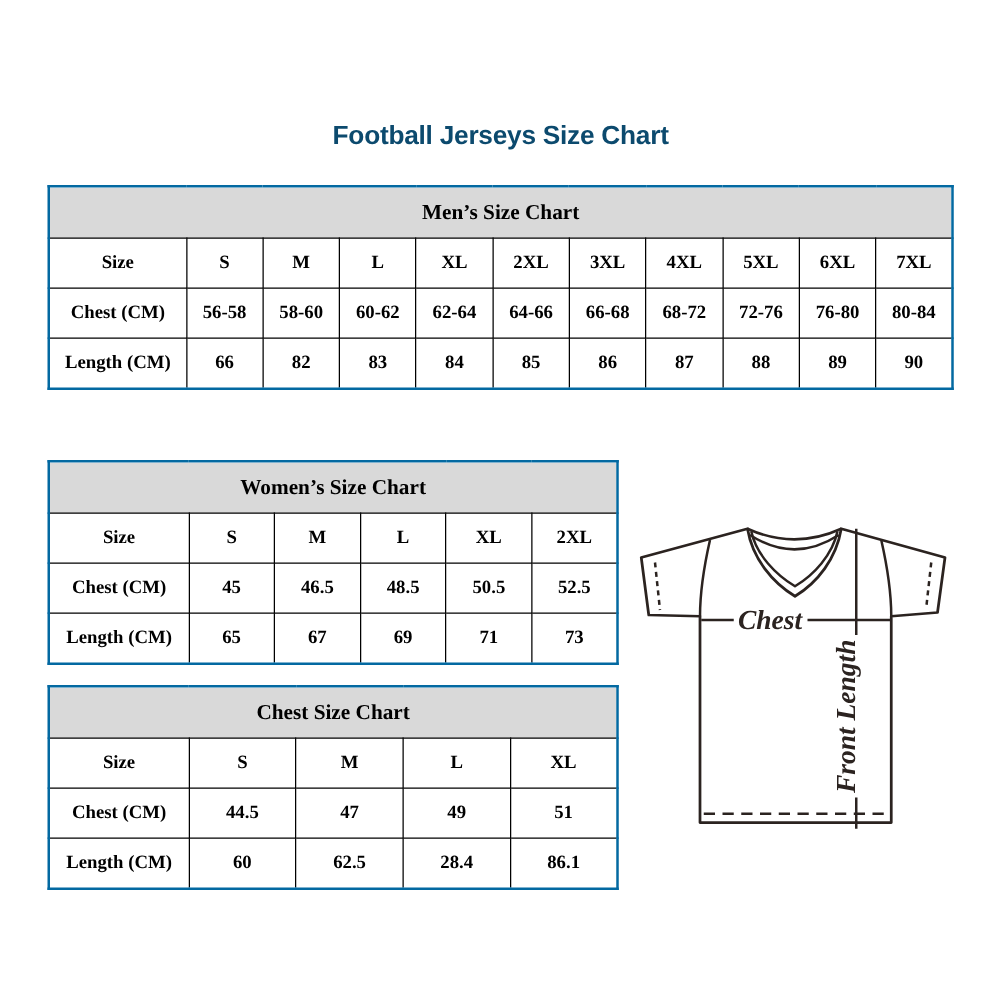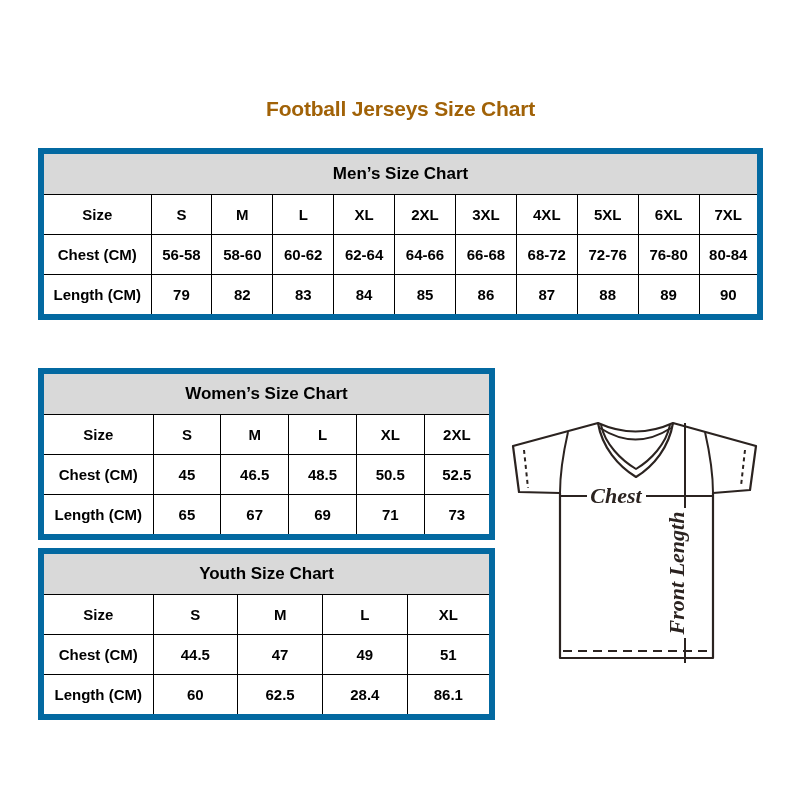--- a/index.html
+++ b/index.html
@@ -1,27 +1,27 @@
 <!DOCTYPE html>
 <html><head>
 <meta charset="utf-8">
 <style>
   html,body { margin:0; padding:0; background:#ffffff; }
   body { width:800px; height:800px; font-family:"Liberation Sans", sans-serif; }
   .page { position:relative; width:800px; height:800px; background:#ffffff; overflow:hidden; }
 
   .title {
     position:absolute; left:38px; top:97px; width:725px; margin:0;
-    text-align:center; font-size:21px; font-weight:bold; color:#a16207;
+    text-align:center; font-size:21px; font-weight:bold; color:#0c4a6e;
     letter-spacing:-0.2px;
   }
 
   table.size-table {
     position:absolute; border-collapse:collapse; table-layout:fixed;
-    border:6px solid #0369a1; background:#fff;
+    border:2px solid #0369a1; background:#fff;font-family:Liberation Serif, serif;
   }
   .size-table th, .size-table td {
     border:1.5px solid #000; padding:0; text-align:center; vertical-align:middle;
     font-weight:bold; color:#000; font-size:15px; overflow:hidden;
   }
   .size-table tr.section-header th {
     background:#d9d9d9; font-size:17px; height:40px;
   }
   .size-table tr.size-row th { height:39px; }
   .size-table tr.data-row td, .size-table tr.data-row th { height:39px; }
@@ -90,21 +90,21 @@
           <td>62-64</td>
           <td>64-66</td>
           <td>66-68</td>
           <td>68-72</td>
           <td>72-76</td>
           <td>76-80</td>
           <td>80-84</td>
         </tr>
         <tr class="data-row">
           <th>Length (CM)</th>
-          <td>79</td>
+          <td>66</td>
           <td>82</td>
           <td>83</td>
           <td>84</td>
           <td>85</td>
           <td>86</td>
           <td>87</td>
           <td>88</td>
           <td>89</td>
           <td>90</td>
         </tr>
@@ -154,21 +154,21 @@
   <table class="size-table" id="youth-table">
       <colgroup>
         <col class="label-col">
         <col>
         <col>
         <col>
         <col>
       </colgroup>
       <tbody>
         <tr class="section-header">
-          <th colspan="5">Youth Size Chart</th>
+          <th colspan="5">Chest Size Chart</th>
         </tr>
         <tr class="size-row">
           <th>Size</th>
           <th>S</th>
           <th>M</th>
           <th>L</th>
           <th>XL</th>
         </tr>
         <tr class="data-row">
           <th>Chest (CM)</th>

